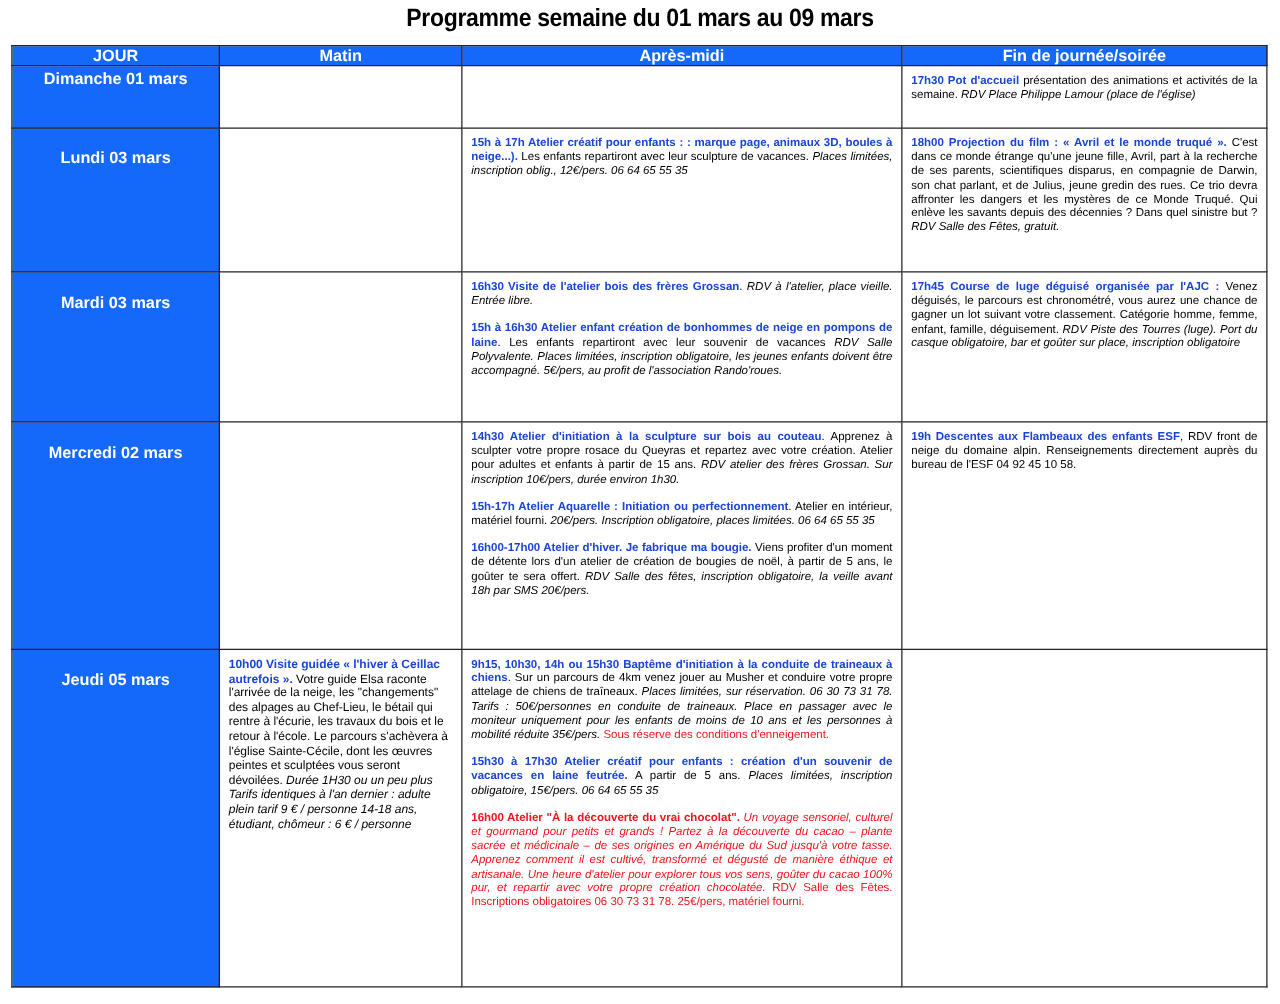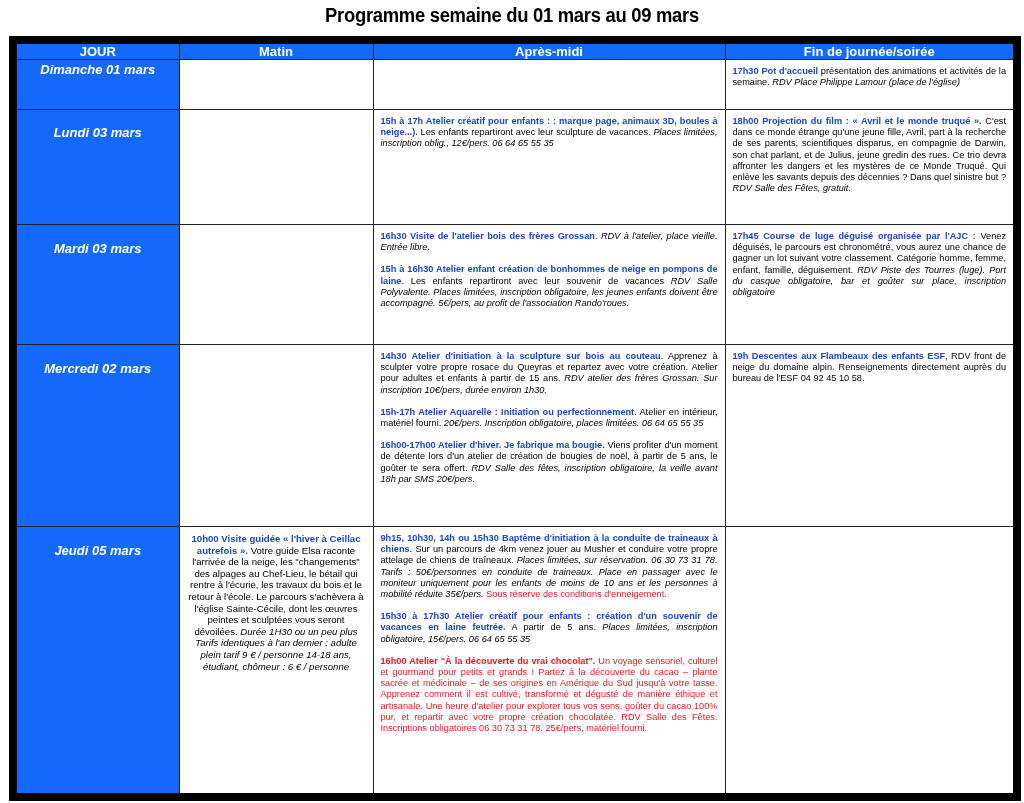--- a/index.html
+++ b/index.html
@@ -1,34 +1,34 @@
 <!DOCTYPE html>
 <html><head>
 <meta charset="utf-8">
 <style>
   html, body { margin:0; padding:0; background:#ffffff; }
   body { width:1024px; height:803px; position:relative; overflow:hidden;
          font-family:"Liberation Sans", "DejaVu Sans", sans-serif; color:#000; }
   .title { position:absolute; left:0; top:4px; width:1024px; text-align:center;
            font-size:20px; font-weight:bold; letter-spacing:-0.3px; transform:scaleX(0.92); }
   table.prog { position:absolute; left:9px; top:36px; width:1004px; border-collapse:collapse;
-               table-layout:fixed; border:8px solid #000000; }
+               table-layout:fixed; border:1px solid #000000; }
   table.prog td, table.prog th { border:1px solid #222; vertical-align:top; padding:0; }
   th.hdr { background:#1469fb; color:#fff; font-weight:bold; font-size:13px; height:15px;
            line-height:15px; text-align:center; }
   td.day { background:#1469fb; color:#fff; font-weight:bold; font-size:13px; text-align:center; }
   td.cell { background:#fff; font-size:9.2px; line-height:11.2px; }
   .inner { padding:6px 7px 0 7px; text-align:justify; }
   .blk { margin-bottom:11px; }
   .b { color:#1a44d4; font-weight:bold; }
-  .r { color:#f0141e; }
+  .r { color:#f0141e;font-style:italic; }
   .rb { color:#f0141e; font-weight:bold; }
   .i { font-style:italic; }
   .ri { color:#f0141e; }
-  .day-label { display:block;font-style:italic; }
+  .day-label { display:block; }
 </style>
 </head>
 <body>
 
 <div class="title">Programme semaine du 01 mars au 09 mars</div>
 
 <table class="prog">
   <colgroup>
     <col style="width:166px">
       <col style="width:194px">
@@ -105,21 +105,21 @@
           <div class="inner">
             <div class="blk"><span class="b">19h Descentes aux Flambeaux des enfants ESF</span><span>, RDV front de neige du domaine alpin. Renseignements directement auprès du bureau de l'ESF 04 92 45 10 58.</span></div>
           </div>
         </td>
     </tr>
     <tr style="height:270px">
       <td class="day">
           <span class="day-label" style="padding-top:16px">Jeudi 05 mars</span>
         </td>
       <td class="cell">
-          <div class="inner" style="text-align:center;font-size:9.6px;line-height:11.6px">
+          <div class="inner" style="text-align:left;font-size:9.6px;line-height:11.6px">
             <div class="blk"><span class="b">10h00 Visite guidée « l'hiver à Ceillac autrefois ».</span><span> Votre guide Elsa raconte l'arrivée de la neige, les "changements" des alpages au Chef-Lieu, le bétail qui rentre à l'écurie, les travaux du bois et le retour à l'école. Le parcours s'achèvera à l'église Sainte-Cécile, dont les œuvres peintes et sculptées vous seront dévoilées. </span><span class="i">Durée 1H30 ou un peu plus Tarifs identiques à l'an dernier : adulte plein tarif 9 € / personne 14-18 ans, étudiant, chômeur : 6 € / personne</span></div>
           </div>
         </td>
       <td class="cell">
           <div class="inner">
             <div class="blk"><span class="b">9h15, 10h30, 14h ou 15h30 Baptême d'initiation à la conduite de traineaux à chiens</span><span>. Sur un parcours de 4km venez jouer au Musher et conduire votre propre attelage de chiens de traîneaux. </span><span class="i">Places limitées, sur réservation. 06 30 73 31 78. Tarifs : 50€/personnes en conduite de traineaux. Place en passager avec le moniteur uniquement pour les enfants de moins de 10 ans et les personnes à mobilité réduite 35€/pers.</span><span class="ri"> Sous réserve des conditions d'enneigement.</span></div>
             <div class="blk"><span class="b">15h30 à 17h30 Atelier créatif pour enfants : création d'un souvenir de vacances en laine feutrée.</span><span> A partir de 5 ans. </span><span class="i">Places limitées, inscription obligatoire, 15€/pers. 06 64 65 55 35</span></div>
             <div class="blk"><span class="rb">16h00 Atelier "À la découverte du vrai chocolat".</span><span class="r"> Un voyage sensoriel, culturel et gourmand pour petits et grands ! Partez à la découverte du cacao – plante sacrée et médicinale – de ses origines en Amérique du Sud jusqu'à votre tasse. Apprenez comment il est cultivé, transformé et dégusté de manière éthique et artisanale. Une heure d'atelier pour explorer tous vos sens, goûter du cacao 100% pur, et repartir avec votre propre création chocolatée. </span><span class="ri">RDV Salle des Fêtes. Inscriptions obligatoires 06 30 73 31 78. 25€/pers, matériel fourni.</span></div>
           </div>
         </td>

